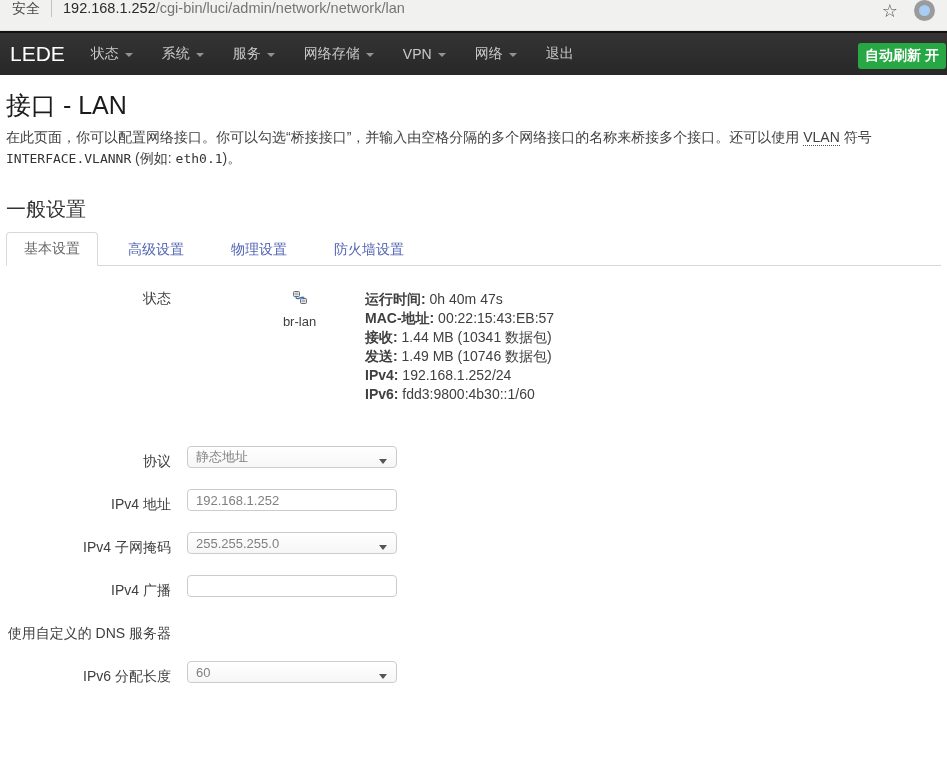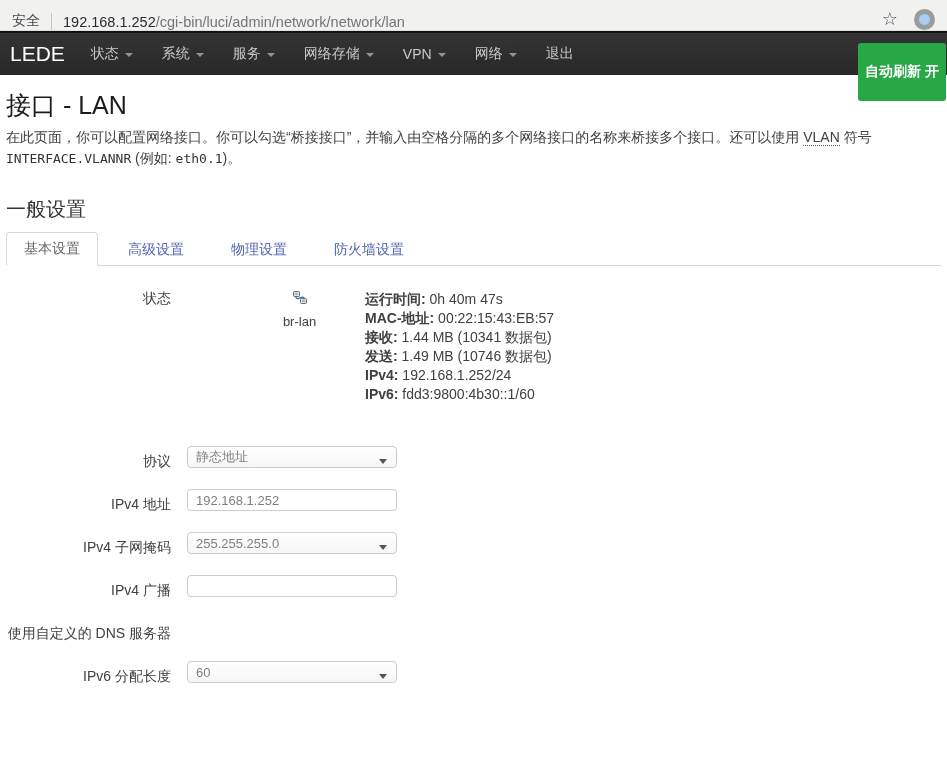--- a/index.html
+++ b/index.html
@@ -1,41 +1,41 @@
 <!DOCTYPE html>
 <html><head>
 <meta charset="utf-8">
 <style>
   * { margin:0; padding:0; box-sizing:border-box; }
   html,body { width:947px; height:761px; background:#fff; overflow:hidden;
     font-family:"Liberation Sans","DejaVu Sans",sans-serif; }
 
   
-  .browser-bar { height:31px; background:#f1f1f0; display:flex; align-items:flex-end;
+  .browser-bar { height:31px; background:#f1f1f0; display:flex; align-items:flex-start;
     padding:0 12px; border-bottom:1px solid #e0e0e0; }
   .sec-label { font-size:14px; color:#4a4a4a; }
   .url-sep { width:1px; height:17px; background:#c4c4c4; margin:0 11px; }
   .url-box { flex:1; font-size:14.5px; white-space:nowrap; overflow:hidden; }
   .url-host { color:#2b2b2e; }
   .url-path { color:#757577; }
   .star-icon { font-size:18px; color:#4d4d52; margin:0 16px 0 8px; cursor:pointer; }
   .avatar { width:21px; height:21px; border-radius:50%; background:#9b9b9b;
     display:flex; align-items:center; justify-content:center; cursor:pointer; }
   .avatar-inner { width:11px; height:11px; border-radius:50%; background:#a7cdf3; }
 
   
   .navbar { height:44px; background:linear-gradient(#343434,#282828); border-top:2px solid #111;
     display:flex; align-items:center; padding:0 8px; position:relative; }
   .brand { color:#fff; font-size:21px; margin:0 26px 0 2px; cursor:pointer; }
   .nav-item { display:inline-flex; align-items:center; color:#c9c9c9; font-size:14px;
     margin-right:29px; cursor:pointer; text-decoration:none; }
   .nav-caret { width:0; height:0; border-left:4px solid transparent; border-right:4px solid transparent;
     border-top:4px solid #939393; margin-left:6px; margin-top:2px; }
   .autorefresh { position:absolute; right:1px; top:10px; background:#28a745; color:#fff;
-    font-size:14px; font-weight:bold; border:none; border-radius:3px; padding:20px 7px;
+    font-size:14px; font-weight:bold; border:none; border-radius:3px; padding:4px 7px;
     cursor:pointer; font-family:inherit; }
 
   
   .content { padding:0 6px; }
   h1.page-title { font-size:25px; font-weight:normal; color:#1b1b1b; margin:14px 0 5px 0; }
   .desc { font-size:14px; color:#404040; line-height:21px; max-width:938px; }
   .desc abbr { border-bottom:1px dotted #555; cursor:help; }
   .desc code { font-family:"DejaVu Sans Mono","Liberation Mono",monospace; font-size:13px;
     white-space:nowrap; color:#333; }
   h2.section-title { font-size:20px; font-weight:normal; color:#333; margin:27px 0 0 0; }

